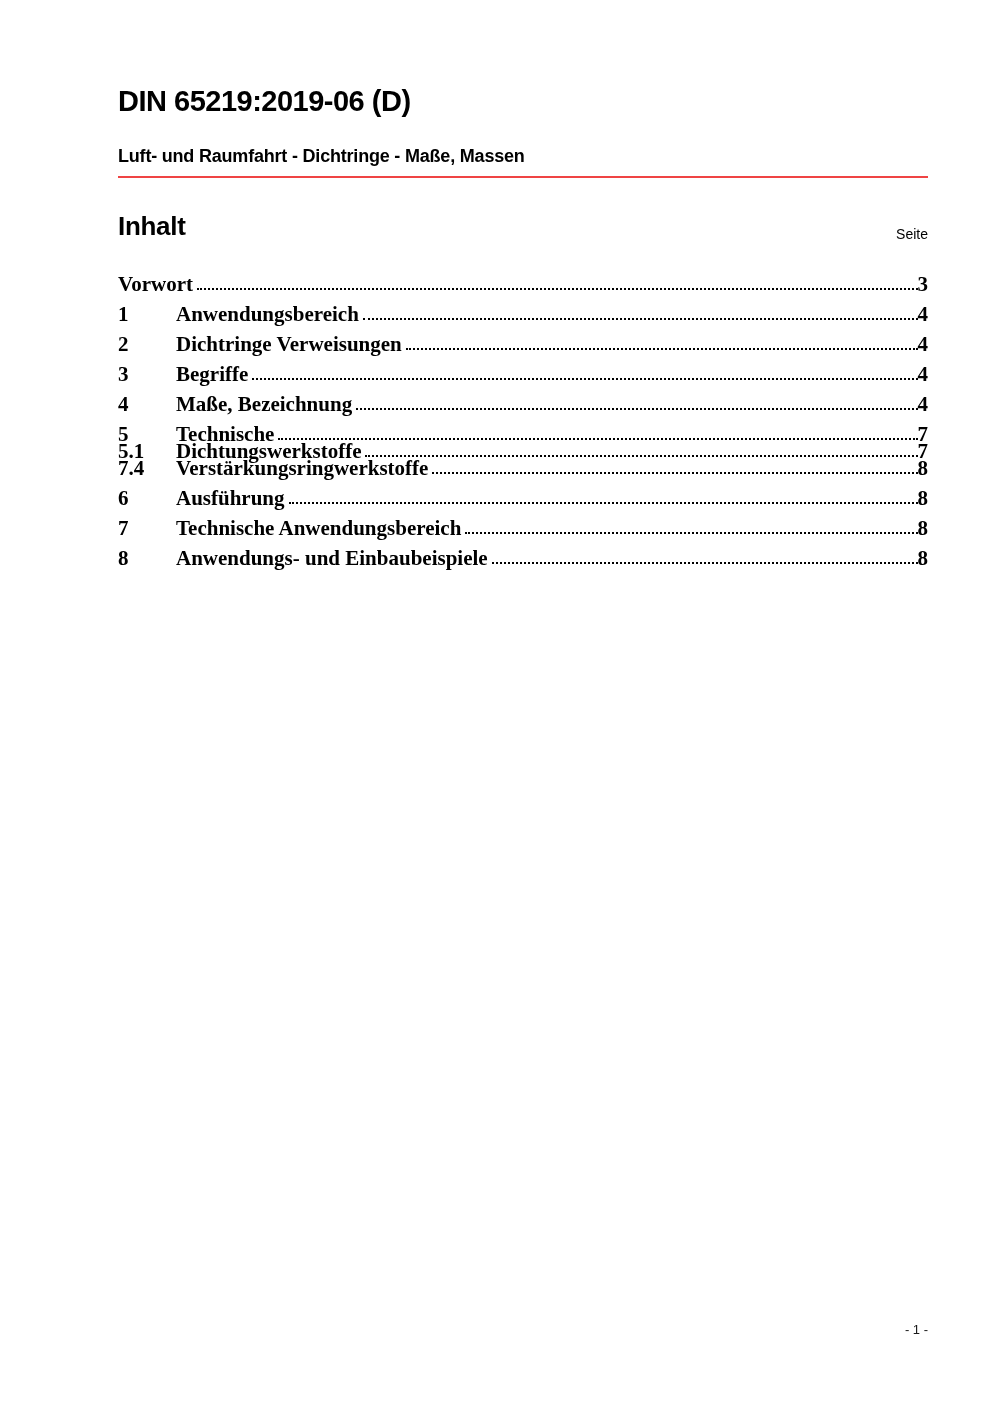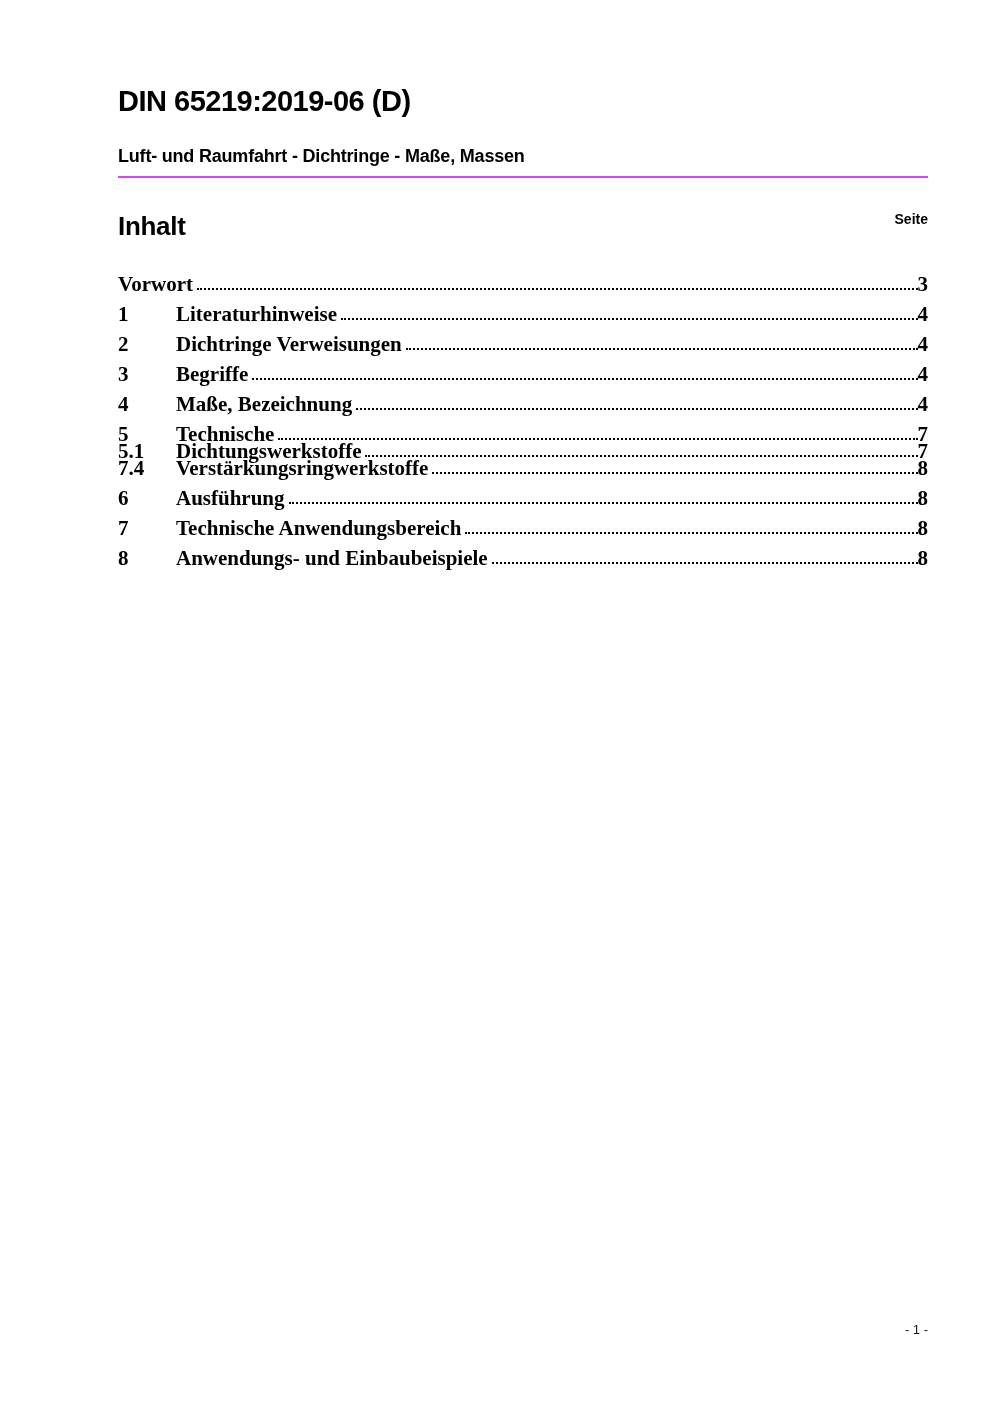--- a/index.html
+++ b/index.html
@@ -25,42 +25,42 @@
     margin-top: 86px;
     font-family: "Liberation Sans", sans-serif;
     font-weight: 700;
     font-size: 29px;
     line-height: 1.1;
     letter-spacing: -0.5px;
   }
   .doc-title {
     margin-top: 28px;
     padding-bottom: 9px;
-    border-bottom: 2px solid #d946ef;
+    border-bottom: 2px solid #ef4444;
     font-family: "Liberation Sans", sans-serif;
     font-weight: 700;
     font-size: 18px;
     line-height: 1.15;
     letter-spacing: -0.2px;
   }
   .contents-heading-row {
     margin-top: 33px;
     display: flex;
-    align-items: flex-start;
+    align-items: flex-end;
     justify-content: space-between;
   }
   .contents-heading {
     font-family: "Liberation Sans", sans-serif;
     font-weight: 700;
     font-size: 26px;
     letter-spacing: -0.3px;
   }
   .page-col-label {
     font-family: "Liberation Sans", sans-serif;
-    font-weight: 700;
+    font-weight: 400;
     font-size: 14px;
   }
   .toc {
     margin-top: 34px;
     font-family: "Liberation Serif", serif;
     font-weight: 700;
     font-size: 21px;
   }
   .toc-row {
     display: flex;
@@ -121,21 +121,21 @@
 
     <div class="toc">
         <div class="toc-row">
 
     <span class="toc-label">Vorwort</span>
     <span class="toc-dots"></span>
     <span class="toc-page">3</span>
   </div>
         <div class="toc-row">
     <span class="toc-num">1</span>
-    <span class="toc-label">Literaturhinweise</span>
+    <span class="toc-label">Anwendungsbereich</span>
     <span class="toc-dots"></span>
     <span class="toc-page">4</span>
   </div>
         <div class="toc-row">
     <span class="toc-num">2</span>
     <span class="toc-label">Dichtringe Verweisungen</span>
     <span class="toc-dots"></span>
     <span class="toc-page">4</span>
   </div>
         <div class="toc-row">

